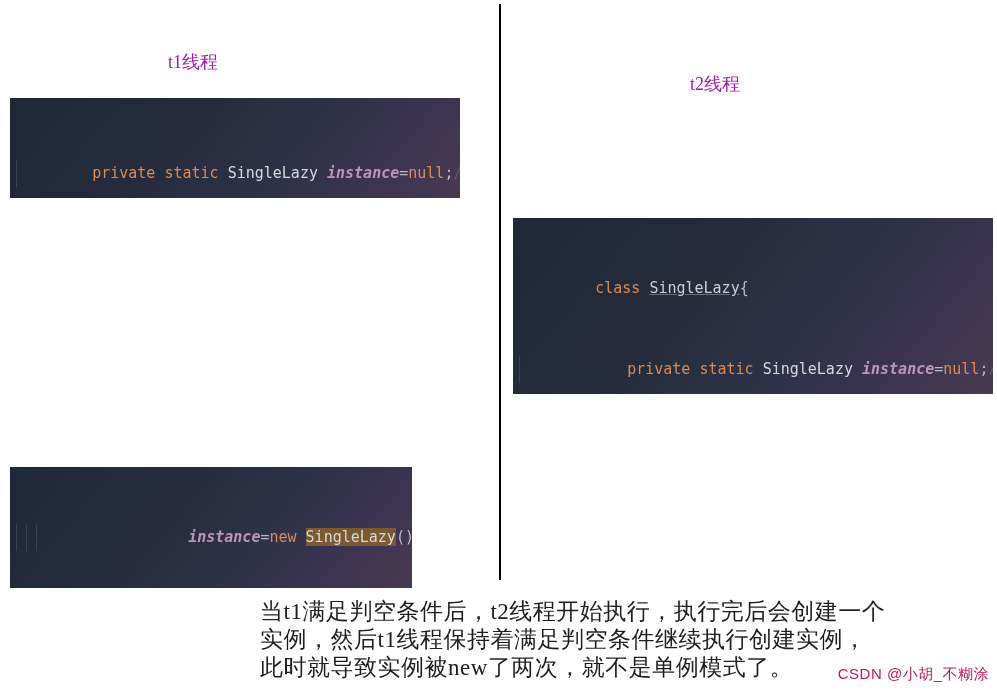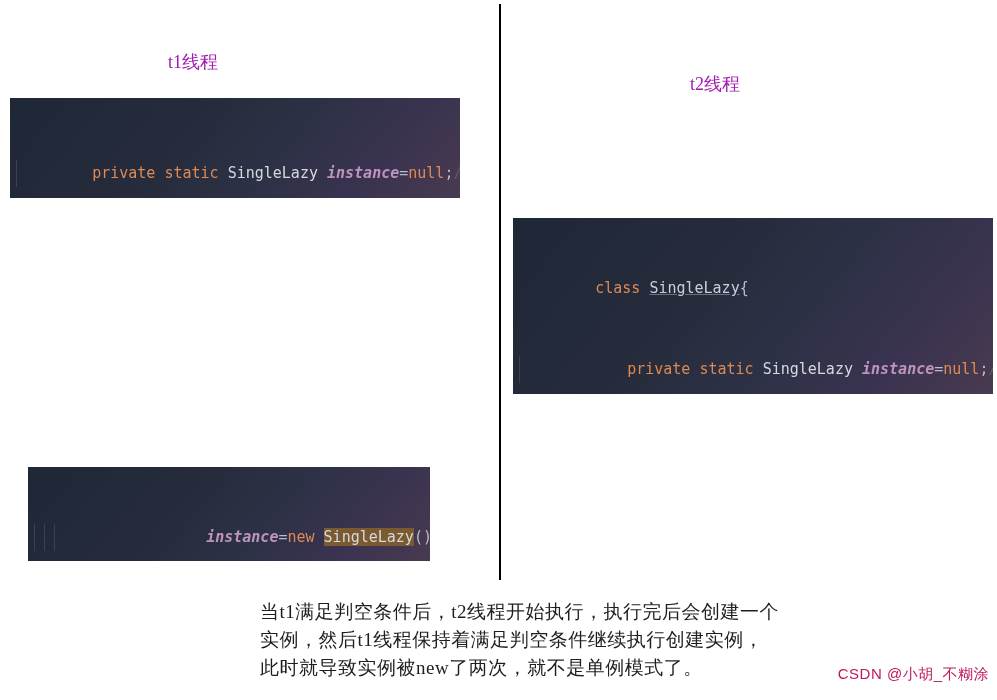--- a/index.html
+++ b/index.html
@@ -76,21 +76,21 @@
   .lit { color: #DC8B54; } 
   .pun { color: #B7BDC9; } 
   .cmt { color: #555E6C; }
   .hl  { background-color: #7b5a2f; padding: 0 0px; }
 
   
   .explain {
     position: absolute;
     left: 260px;
     top: 598px;
-    font-size: 19px;
+    font-size: 23px;
     line-height: 28px;
     color: #1e1e1e;
     white-space: nowrap;
     letter-spacing: 0.5px;
   }
   .explain p { margin: 0; }
 
   .watermark {
     position: absolute;
     right: 8px;
@@ -139,21 +139,21 @@
          
     </span>
   </div>
   
   
   
   
   
 </div>
 
-<div class="code-block" style="left:10px; top:467px; width:402px; height:94px; padding-top:3px;margin-left:18px;">
+<div class="code-block" style="left:10px; top:467px; width:402px; height:121px; padding-top:3px;">
   <div class="code-line">
     <span class="gutter"><span class="gv a"></span><span class="gv b"></span><span class="gv c"></span></span>
     <span class="content indent3">
       <span class="var">instance</span><span class="pun">=</span><span class="kw">new</span> <span class="typ hl">SingleLazy</span><span class="pun">()</span>
     </span>
   </div>
   
   
   
 </div>

